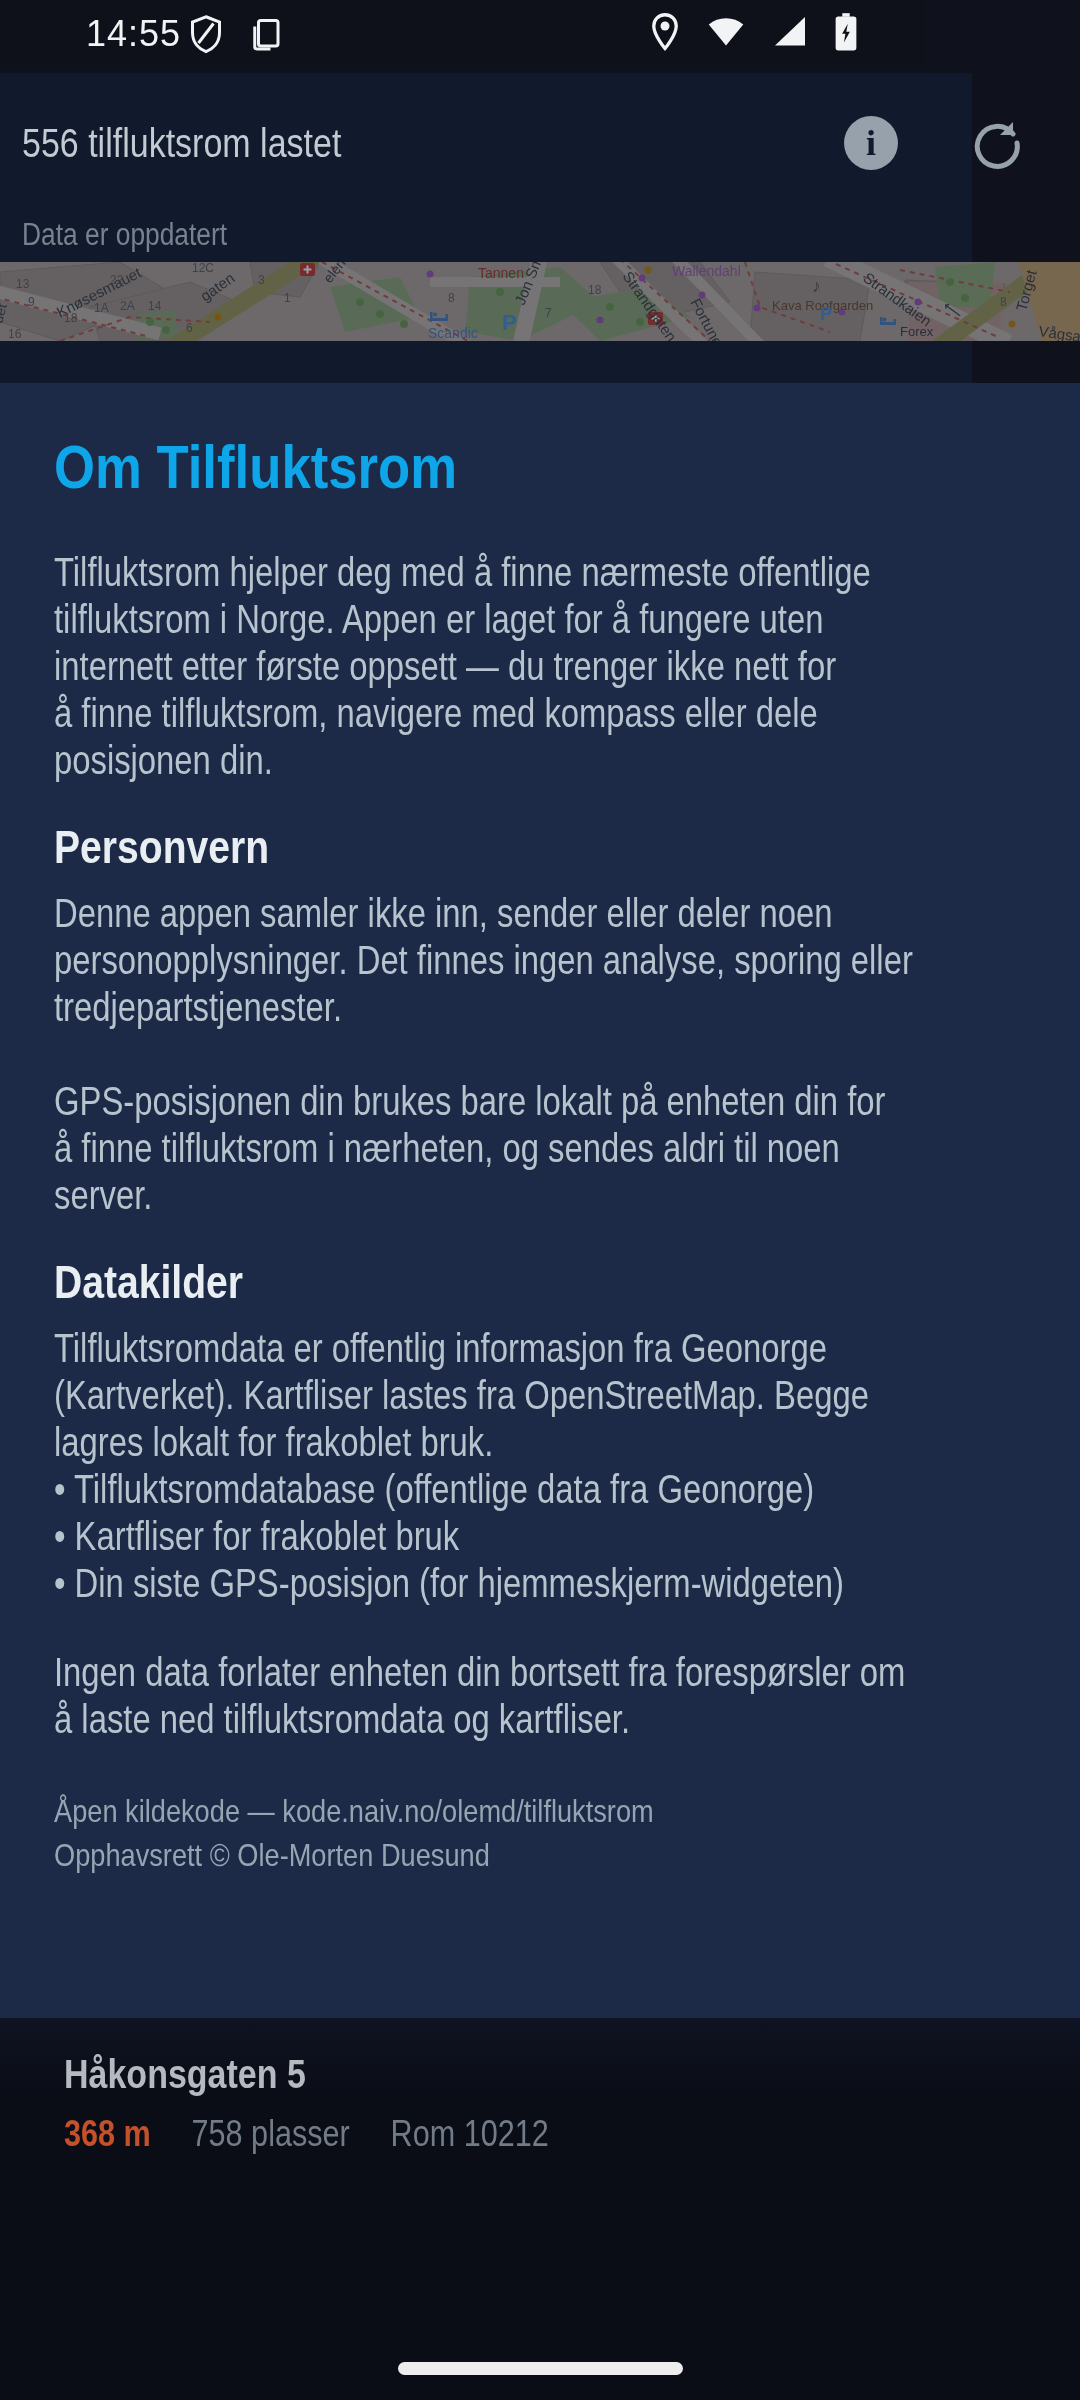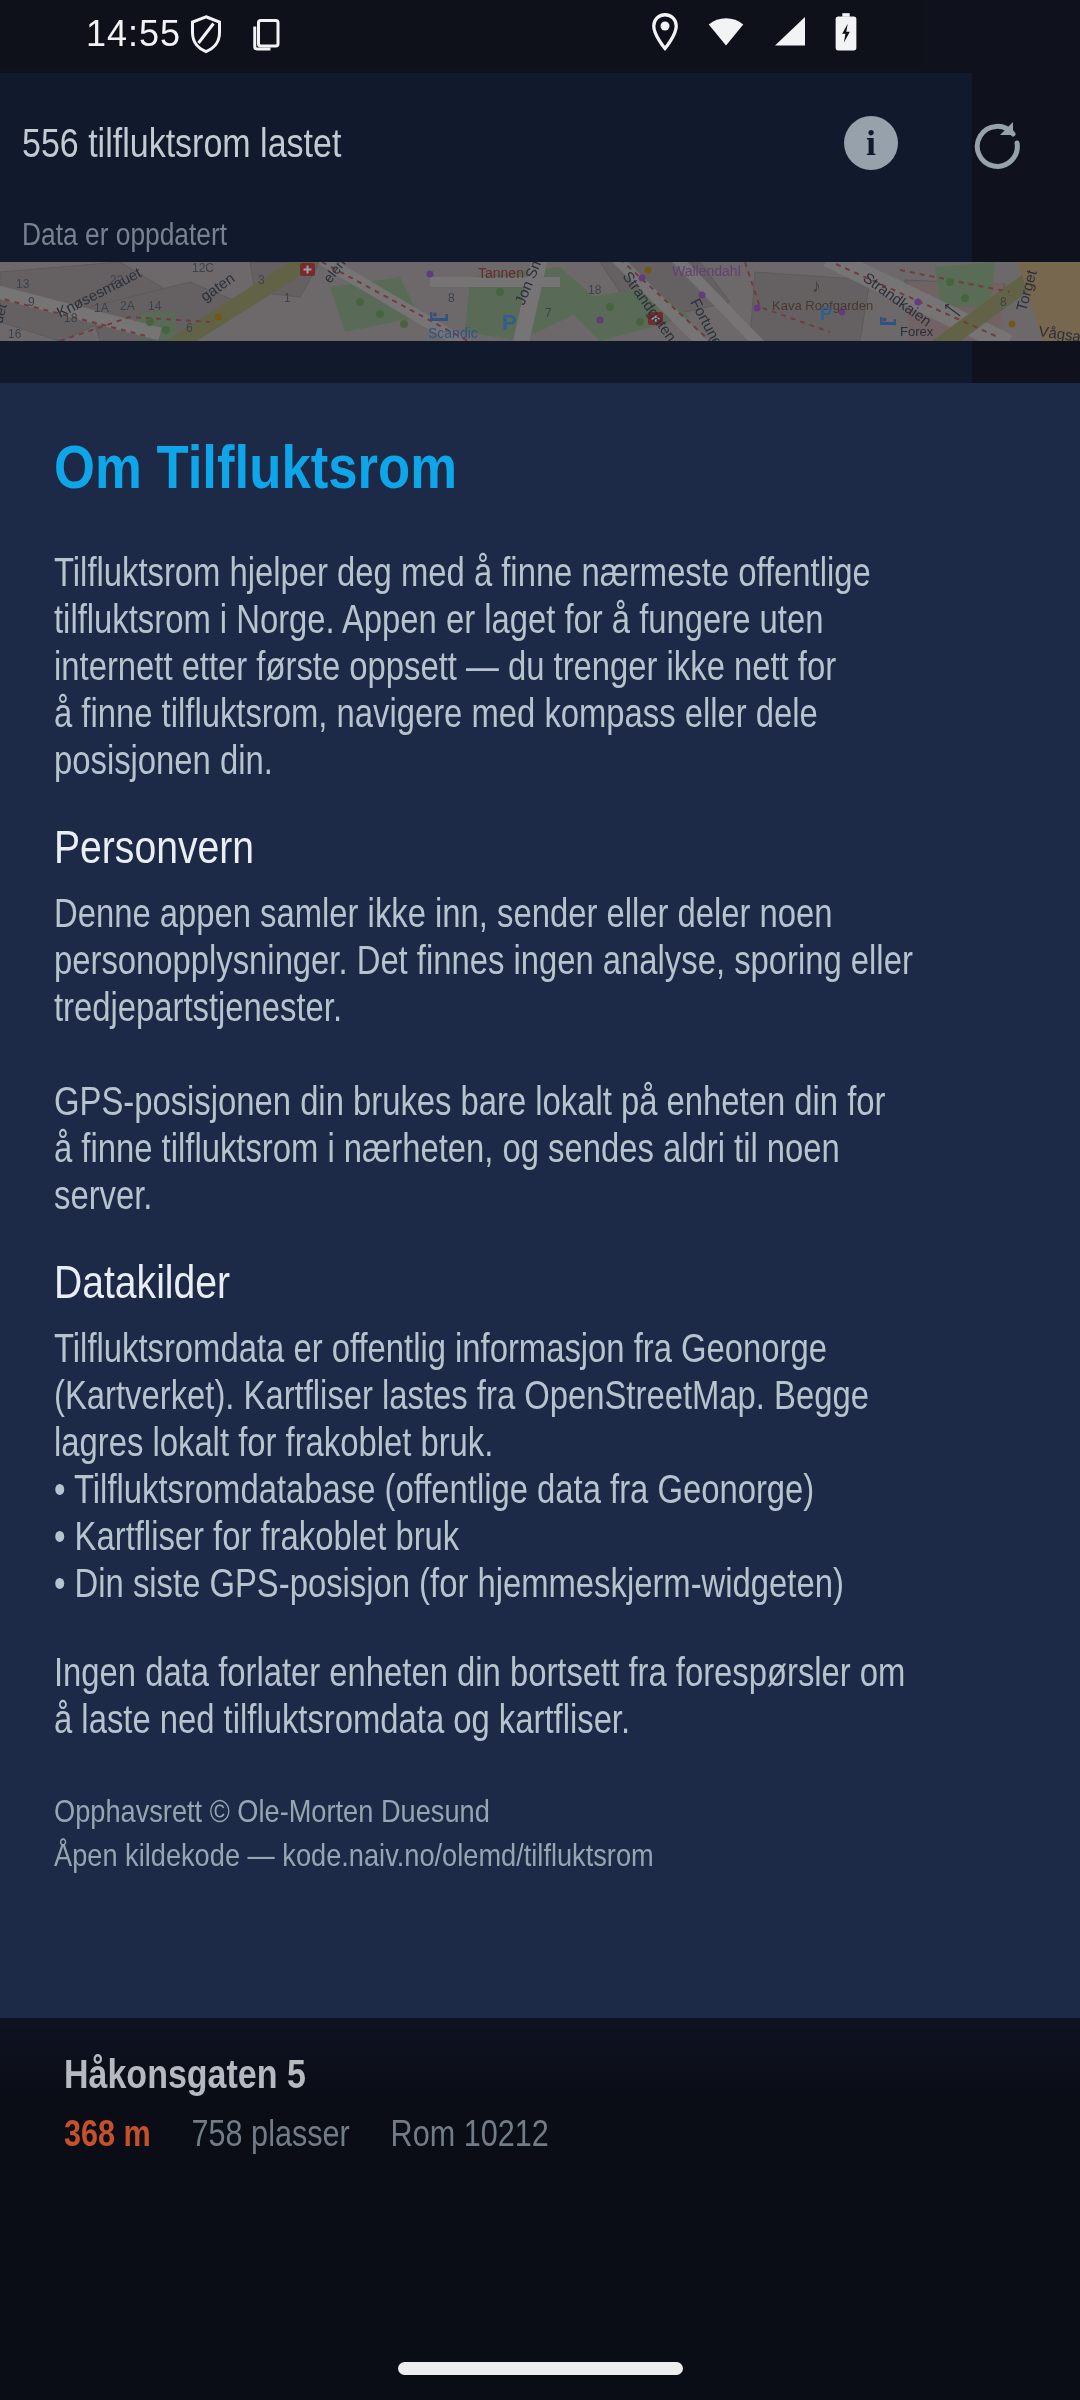--- a/index.html
+++ b/index.html
@@ -26,21 +26,21 @@
   .refresh-btn{position:absolute;left:968px;top:41px;width:58px;height:58px;}
 
   
   .mapstrip{position:absolute;left:0;top:262px;width:1080px;height:79px;overflow:hidden;}
   .map-dim{position:absolute;inset:0;background:rgba(12,17,33,.40);pointer-events:none;}
 
   
   .sheet{position:absolute;left:0;top:383px;width:1080px;height:1635px;background:#1c2a47;
     box-sizing:border-box;padding:48px 54px 0 54px;overflow:hidden;}
   .sheet h1{margin:0 0 46px 0;font-size:62px;line-height:72px;color:#0ea5e9;font-weight:bold;}
-  .sheet h2{margin:36px 0 16px 0;font-size:46px;line-height:54px;color:#e9eef3;font-weight:normal;}
+  .sheet h2{margin:36px 0 16px 0;font-size:46px;line-height:54px;color:#e9eef3;font-weight:bold;}
   .para{font-size:40px;line-height:47px;color:#b7c3cd;margin:0;}
   .para + .para{margin-top:47px;}
   .bullets{font-size:40px;line-height:47px;color:#b7c3cd;}
   .bullets + .para{margin-top:42px;}
   .sheet-footer{margin-top:46px;}
   .foot-line{font-size:32px;line-height:44px;color:#97a5b2;}
 
   
   .listarea{position:absolute;left:0;top:2018px;width:1080px;height:382px;
     background:linear-gradient(#0f1322 0px,#0a0d16 80px,#0a0d16 100%);padding-left:36px;}
@@ -273,22 +273,22 @@
         <div class="para cond82">Tilfluktsromdata er offentlig informasjon fra Geonorge
 (Kartverket). Kartfliser lastes fra OpenStreetMap. Begge
 lagres lokalt for frakoblet bruk.</div>
         <div class="bullets cond82">• Tilfluktsromdatabase (offentlige data fra Geonorge)
 • Kartfliser for frakoblet bruk
 • Din siste GPS-posisjon (for hjemmeskjerm-widgeten)</div>
         <div class="para cond82">Ingen data forlater enheten din bortsett fra forespørsler om
 å laste ned tilfluktsromdata og kartfliser.</div>
       </div>
     <div class="sheet-footer">
+      <div class="foot-line"><span class="cond">Åpen kildekode — kode.naiv.no/olemd/tilfluktsrom</span></div>
       <div class="foot-line"><span class="cond">Opphavsrett © Ole-Morten Duesund</span></div>
-      <div class="foot-line"><span class="cond">Åpen kildekode — kode.naiv.no/olemd/tilfluktsrom</span></div>
     </div>
   </div>
 
   <div class="listarea">
     <div class="shelter-item" style="top:34px;">
       <div class="shelter-name"><span class="cond">Håkonsgaten 5</span></div>
       <div class="shelter-meta cond" style="transform-origin:0 0;">
         <span class="meta-dist">368 m</span>
         <span class="meta-txt">758 plasser</span>
         <span class="meta-txt">Rom 10212</span>

